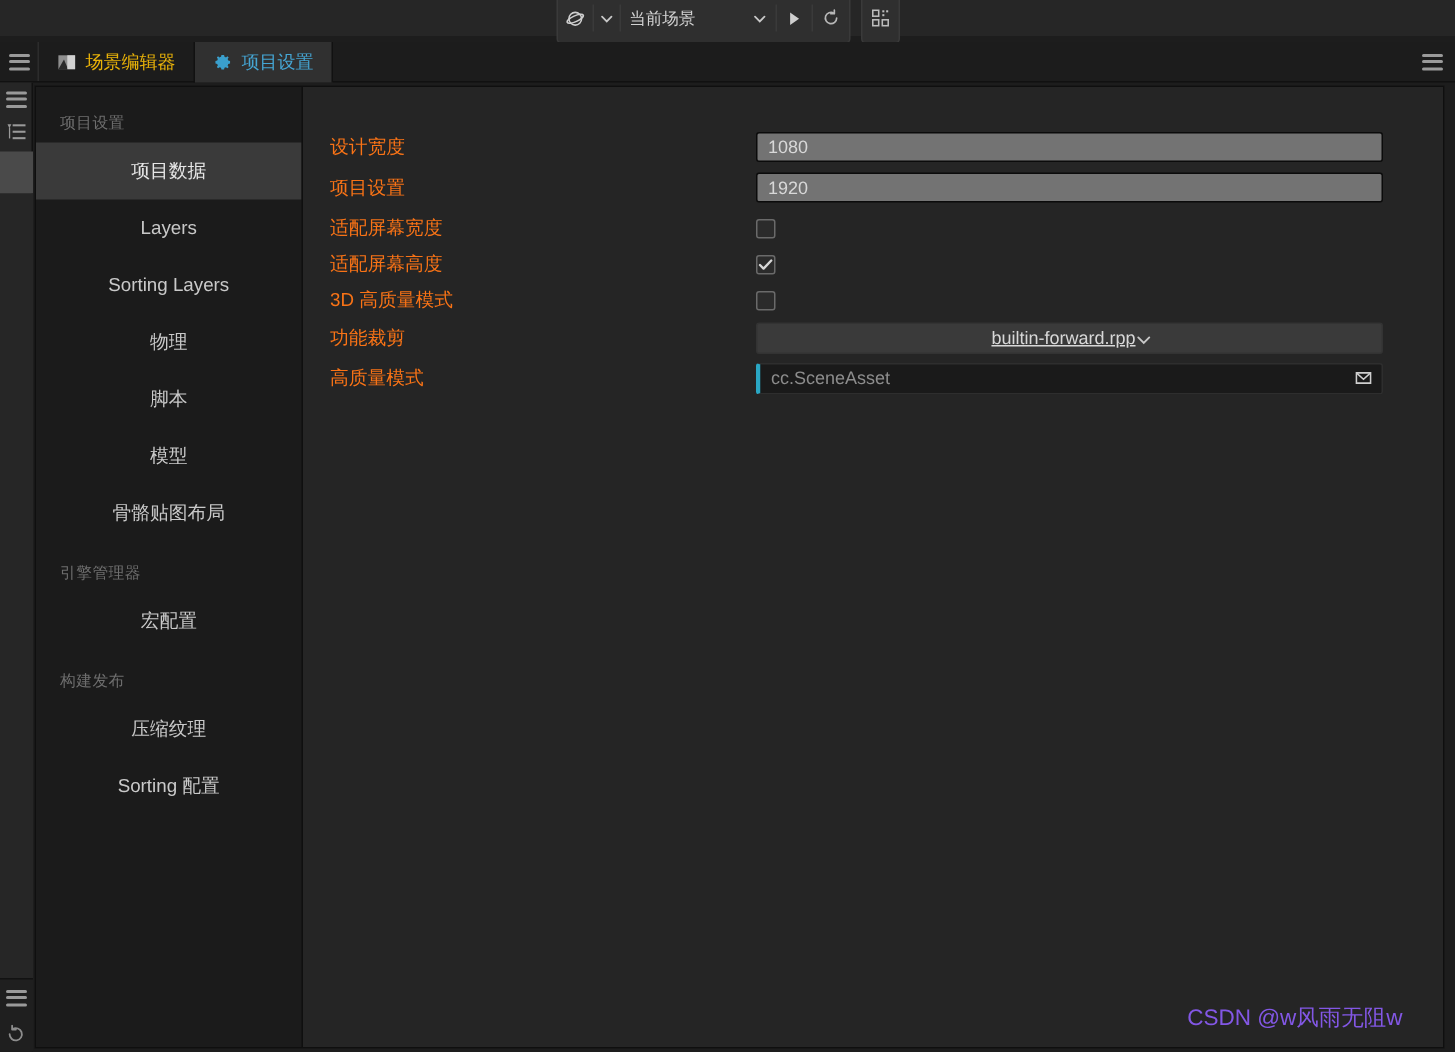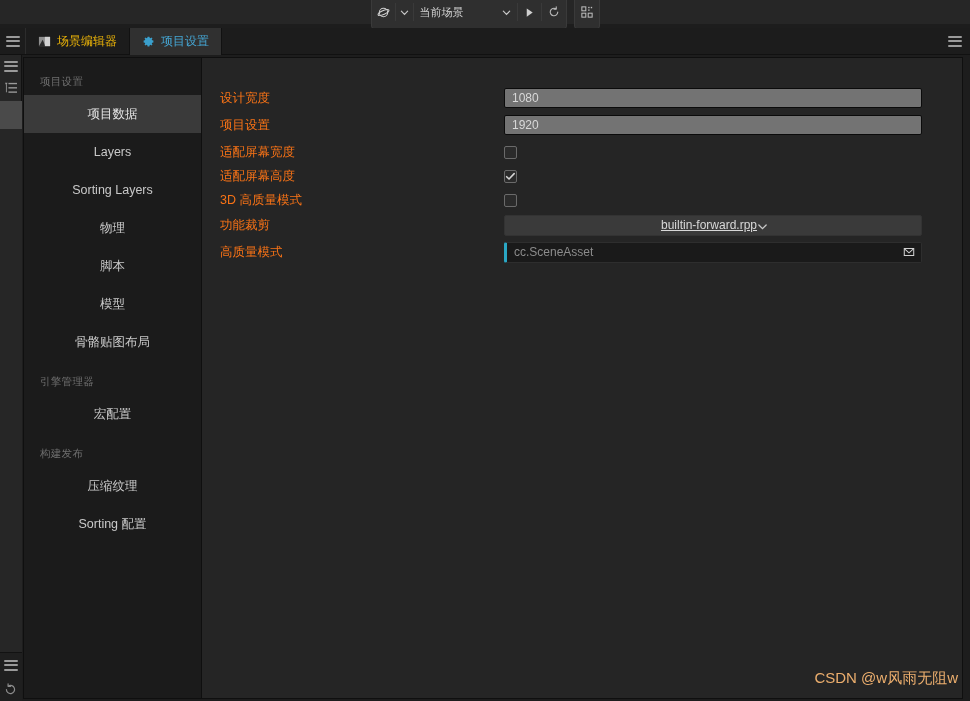--- a/index.html
+++ b/index.html
@@ -144,22 +144,22 @@
   .assetfield {
     width: 418px; height: 21px; background: #1a1a1a;
     border: 1px solid #2e2e2e; border-left: 3px solid #2aa7c4;
     border-radius: 2px; color: #8c8c8c; font-size: 12px;
     padding: 0 6px 0 7px;
     display: flex; align-items: center; justify-content: space-between;
   }
   .asset-icon { color: #cfcfcf; display: flex; }
 
   .watermark {
-    position: absolute; right: 4px; bottom: 10px;
-    font-size: 15px; color: #fdba74; opacity: .92;
+    position: absolute; right: 27px; bottom: 10px;
+    font-size: 15px; color: #8b5cf6; opacity: .92;
     white-space: nowrap;
   }
 </style>
 </head>
 <body>
 
 <div id="app">
 
   <div class="topbar">
     <div class="tb-group">

